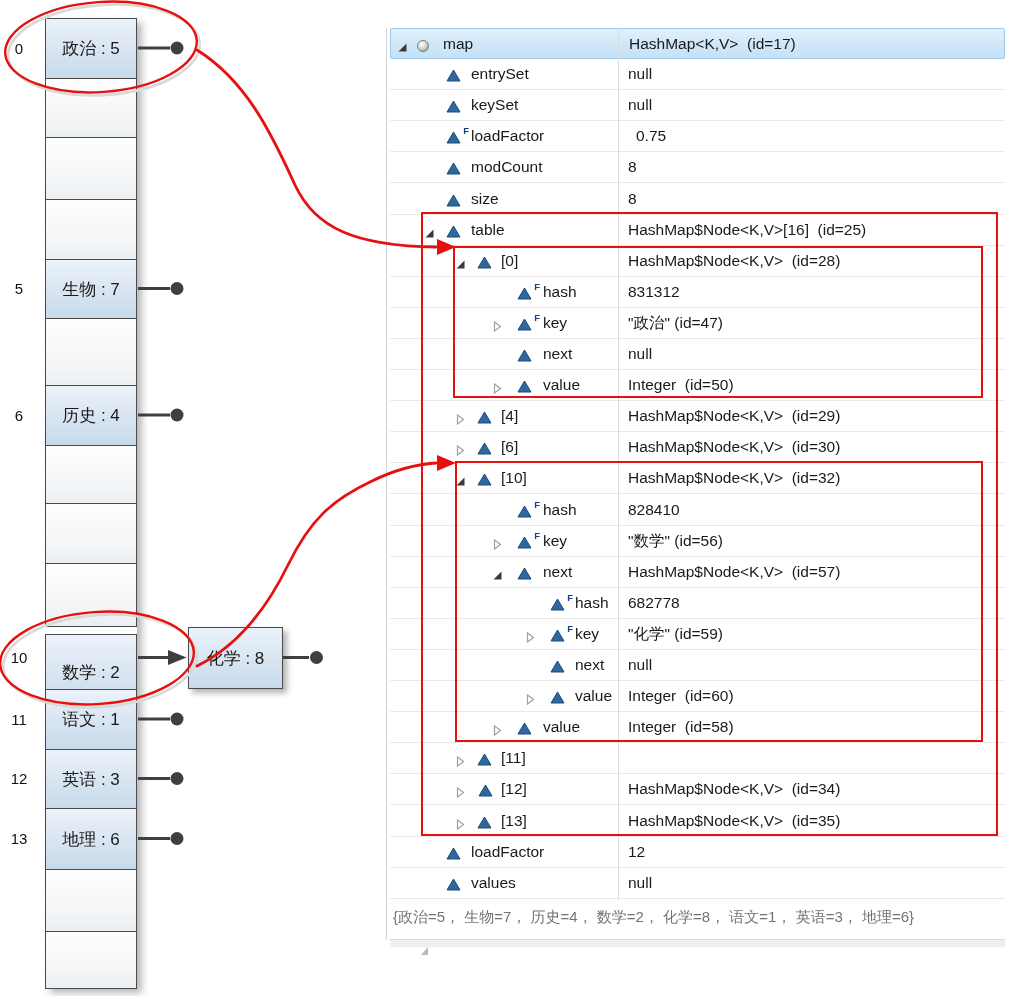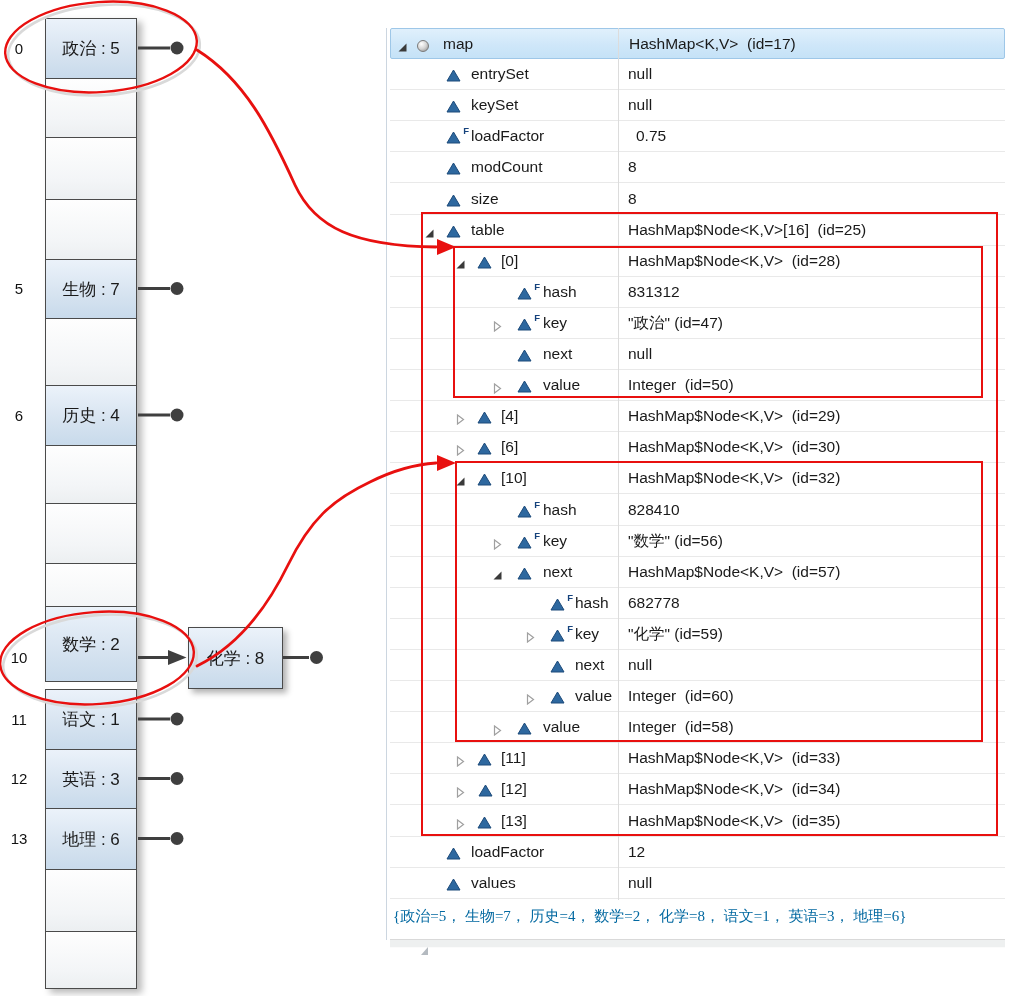--- a/index.html
+++ b/index.html
@@ -36,21 +36,21 @@
            border:1px solid #9ec7e8;border-radius:2px;}
   .exp{position:absolute;top:10px;width:11px;height:11px;}
   .icon{position:absolute;top:9px;width:17px;height:14px;}
   .nm,.val{position:absolute;top:0;line-height:30px;white-space:pre;color:#1a1a1a;}
   .fmark{position:absolute;top:-5px;right:-6px;font-size:9.5px;font-weight:bold;color:#15427c;}
   .ball{display:inline-block;width:12px;height:12px;border-radius:50%;margin-top:1px;
         background:radial-gradient(circle at 35% 30%,#ffffff,#d4d4d4 50%,#909090 95%);
         border:1px solid #7a7a7a;box-sizing:border-box;}
   #coldiv{position:absolute;left:228px;top:0;width:1px;height:872px;background:#dcdcdc;}
   #statusbar{position:absolute;left:0;top:872px;width:615px;height:33px;line-height:33px;
-             padding-left:3px;font-size:15px;color:#0369a1;white-space:nowrap;font-family:Liberation Serif, serif;}
+             padding-left:3px;font-size:15px;color:#737373;white-space:nowrap;}
   #bottomsep{position:absolute;left:0;top:911px;width:615px;height:7px;background:#eef0f0;
              border-top:1px solid #d9d9d9;border-bottom:1px solid #fbfbfb;}
   #corner-wedge{position:absolute;left:31px;top:919px;width:0;height:0;
                 border-left:7px solid transparent;border-bottom:8px solid #b4bac0;}
 
   
   .redbox{position:absolute;box-sizing:border-box;border:2px solid var(--annotation_red);
           z-index:8;pointer-events:none;}
   #annot{position:absolute;left:0;top:0;width:1009px;height:996px;z-index:9;pointer-events:none;}
   .red-line{stroke:var(--annotation_red);stroke-width:2.8;fill:none;stroke-linecap:round;}
@@ -73,21 +73,21 @@
       <div class="cell filled" style="top: 241px; height: 60px;">
         <span>生物 : 7</span>
       </div>
       <div class="cell" style="top: 300px; height: 68px;"></div>
       <div class="cell filled" style="top: 367px; height: 61px;">
         <span>历史 : 4</span>
       </div>
       <div class="cell" style="top: 427px; height: 59px;"></div>
       <div class="cell" style="top: 485px; height: 61px;"></div>
       <div class="cell" style="top: 545px; height: 64px;"></div>
-      <div class="cell filled" style="top: 588px; height: 76px;">
+      <div class="cell filled" style="top: 616px; height: 76px;">
         <span>数学 : 2</span>
       </div>
       <div class="cell filled" style="top: 671px; height: 61px;">
         <span>语文 : 1</span>
       </div>
       <div class="cell filled" style="top: 731px; height: 60px;">
         <span>英语 : 3</span>
       </div>
       <div class="cell filled" style="top: 790px; height: 62px;">
         <span>地理 : 6</span>
@@ -330,21 +330,20 @@
     <span class="val" style="left: 238px;">Integer  (id=58)</span>
   </div>
         <div class="row" style="top: 715.3px;">
     <span class="exp" style="left: 65px;"><svg width="11" height="11" viewBox="0 0 11 11">
               <polygon points="2.5,1 8.5,5.5 2.5,10" fill="#ffffff" stroke="#a0a0a0" stroke-width="1.2"></polygon>
             </svg></span>
     <span class="icon" style="left: 87px;"><svg width="15" height="13" viewBox="0 0 15 13">
               <polygon points="7.5,1 14,12 1,12" fill="#2e689f" stroke="#1c4a7a" stroke-width="1"></polygon>
             </svg></span>
     <span class="nm" style="left: 111px;">[11]</span>
-    <span class="val" style="left: 238px;">HashMap$Node&lt;K,V&gt;  (id=33)</span>
   </div>
         <div class="row" style="top: 746.4px; text-align: center;">
     <span class="exp" style="left: 65px;"><svg width="11" height="11" viewBox="0 0 11 11">
               <polygon points="2.5,1 8.5,5.5 2.5,10" fill="#ffffff" stroke="#a0a0a0" stroke-width="1.2"></polygon>
             </svg></span>
     <span class="icon" style="left: 87px;"><svg width="15" height="13" viewBox="0 0 15 13">
               <polygon points="7.5,1 14,12 1,12" fill="#2e689f" stroke="#1c4a7a" stroke-width="1"></polygon>
             </svg></span>
     <span class="nm" style="left: 111px;">[12]</span>
     <span class="val" style="left: 238px;">HashMap$Node&lt;K,V&gt;  (id=34)</span>

